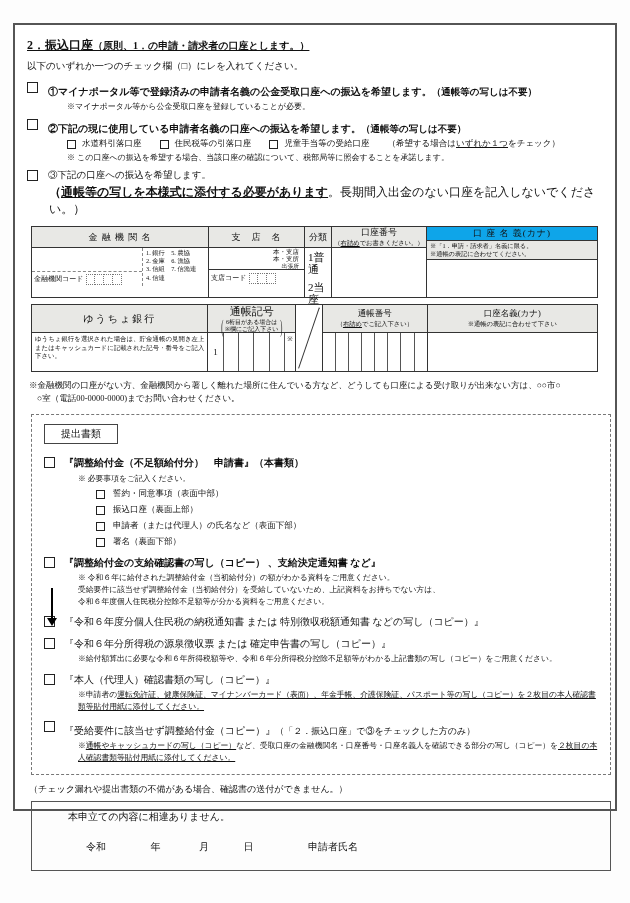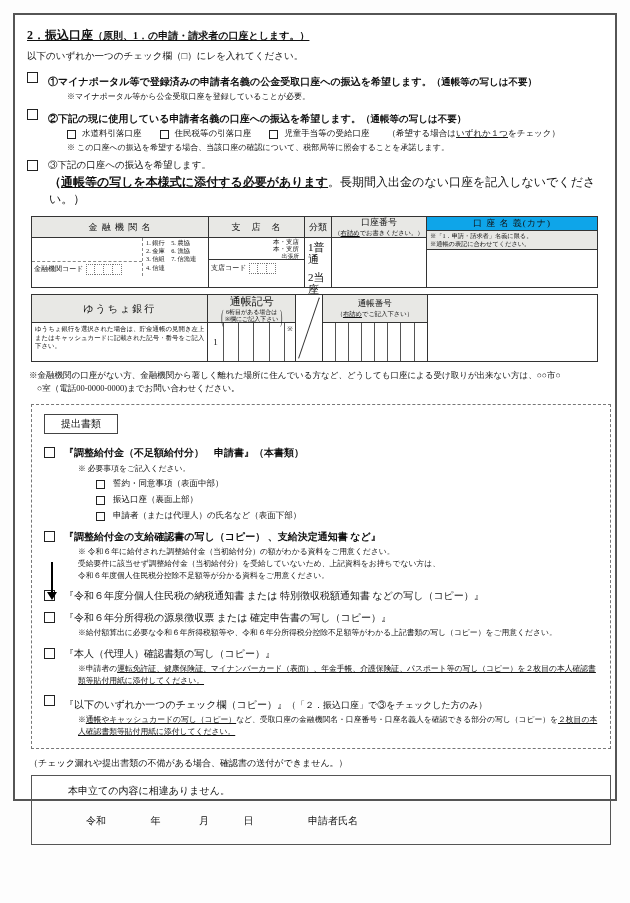--- a/index.html
+++ b/index.html
@@ -4,21 +4,21 @@
 <style>
   * { box-sizing: border-box; margin: 0; padding: 0; }
   html,body { width:630px; height:903px; }
   body {
     background:#fdfdfd;
     font-family:"Liberation Serif","DejaVu Serif",serif;
     color:#111;
     position:relative;
   }
   .frame {
-    position:absolute; left:13px; top:13px; width:604px; height:788px;
+    position:absolute; left:13px; top:23px; width:604px; height:788px;
     border:2px solid #555; background:#fff; padding:8px 10px 0 10px;
   }
   .u { text-decoration:underline; }
   .b { font-weight:bold; }
 
   
   .title-line { margin:2px 0 6px 2px; }
   .title-main { font-size:12px; font-weight:bold; text-decoration:underline; }
   .title-note { font-size:10px; font-weight:bold; text-decoration:underline; }
   .instruction { font-size:9.5px; margin:0 0 8px 2px; }
@@ -260,20 +260,24 @@
           <span class="digit"></span>
           <span class="digit"></span>
           <span class="digit"></span>
           <span class="digit"></span>
           <span class="digit"></span>
           <span class="digit"></span>
           <span class="digit"></span>
       </div>
     </div>
     <div class="col" style="width:171px;">
+      <div class="hd">
+        <span style="font-size:8.5px;">口座名義(カナ)</span>
+        <span class="hd-note">※通帳の表記に合わせて下さい</span>
+      </div>
       <div class="bd"></div>
     </div>
   </div>
 
   <div class="contact-note">
     <div>※金融機関の口座がない方、金融機関から著しく離れた場所に住んでいる方など、どうしても口座による受け取りが出来ない方は、○○市○</div>
     <div class="l2">○室（電話00-0000-0000)までお問い合わせください。</div>
   </div>
 
   <div class="docs-box">
@@ -290,20 +294,24 @@
           <span>誓約・同意事項（表面中部）</span>
         </div>
       <div class="doc-subcheck">
           <span class="cb small"></span>
           <span>振込口座（裏面上部）</span>
         </div>
       <div class="doc-subcheck">
           <span class="cb small"></span>
           <span>申請者（または代理人）の氏名など（表面下部）</span>
         </div>
+      <div class="doc-subcheck">
+          <span class="cb small"></span>
+          <span>署名（裏面下部）</span>
+        </div>
     </div>
 
     <div class="doc-group">
       <div class="doc-item">
         <span class="cb"></span>
         <span class="doc-title bold">『調整給付金の支給確認書の写し（コピー） 、支給決定通知書 など』</span>
       </div>
       <div class="doc-note">
         <div>※ 令和６年に給付された調整給付金（当初給付分）の額がわかる資料をご用意ください。</div>
         <div>受給要件に該当せず調整給付金（当初給付分）を受給していないため、上記資料をお持ちでない方は、</div>
@@ -326,21 +334,21 @@
     <div class="doc-note">※給付額算出に必要な令和６年所得税額等や、令和６年分所得税分控除不足額等がわかる上記書類の写し（コピー）をご用意ください。</div>
 
     <div class="doc-item">
       <span class="cb"></span>
       <span class="doc-title">『本人（代理人）確認書類の写し（コピー）』</span>
     </div>
     <div class="doc-note"><span>※申請者の</span><span class="u">運転免許証、健康保険証、マイナンバーカード（表面）、年金手帳、介護保険証、パスポート等の写し（コピー）を２枚目の本人確認書類等貼付用紙に添付してください。</span></div>
 
     <div class="doc-item">
       <span class="cb"></span>
-      <span><span class="doc-title">『以下のいずれか一つのチェック欄（コピー）』</span><span class="doc-title-suffix">（「２．振込口座」で③をチェックした方のみ）</span></span>
+      <span><span class="doc-title">『受給要件に該当せず調整給付金（コピー）』</span><span class="doc-title-suffix">（「２．振込口座」で③をチェックした方のみ）</span></span>
     </div>
     <div class="doc-note"><span>※</span><span class="u">通帳やキャッシュカードの写し（コピー）</span><span>など、受取口座の金融機関名・口座番号・口座名義人を確認できる部分の写し（コピー）を</span><span class="u">２枚目の本人確認書類等貼付用紙に添付してください。</span></div>
   </div>
 
   <div class="final-notes">
     <div>（チェック漏れや提出書類の不備がある場合、確認書の送付ができません。）</div>
   </div>
 
   <div class="decl-box">
     <div class="decl-text">本申立ての内容に相違ありません。</div>

